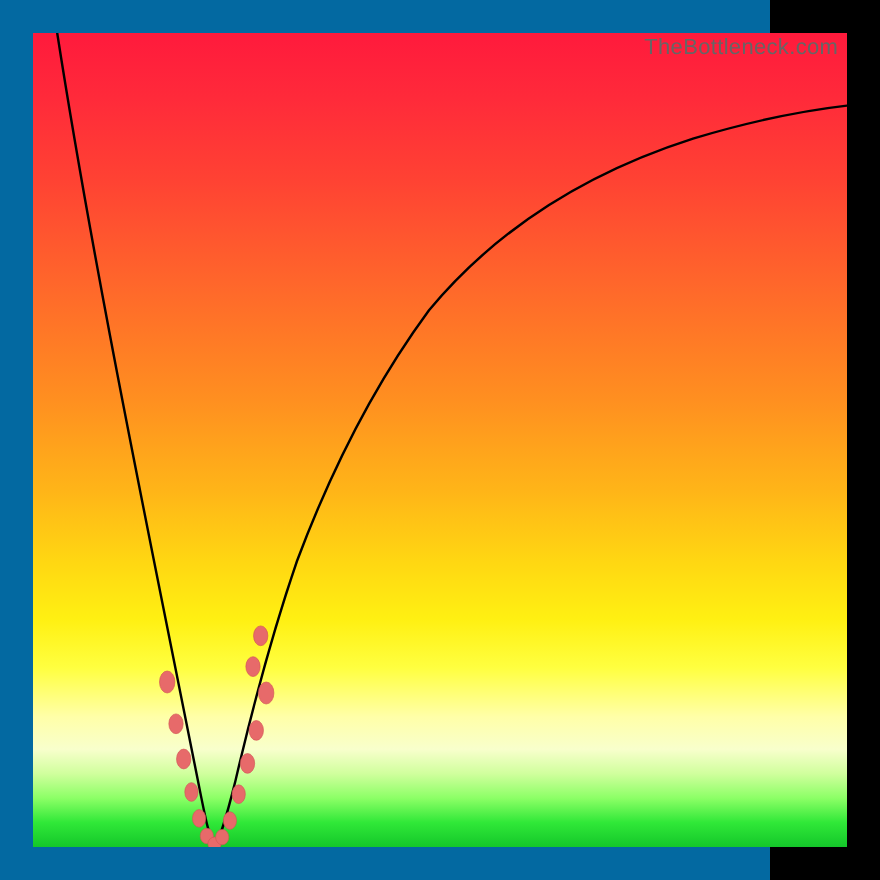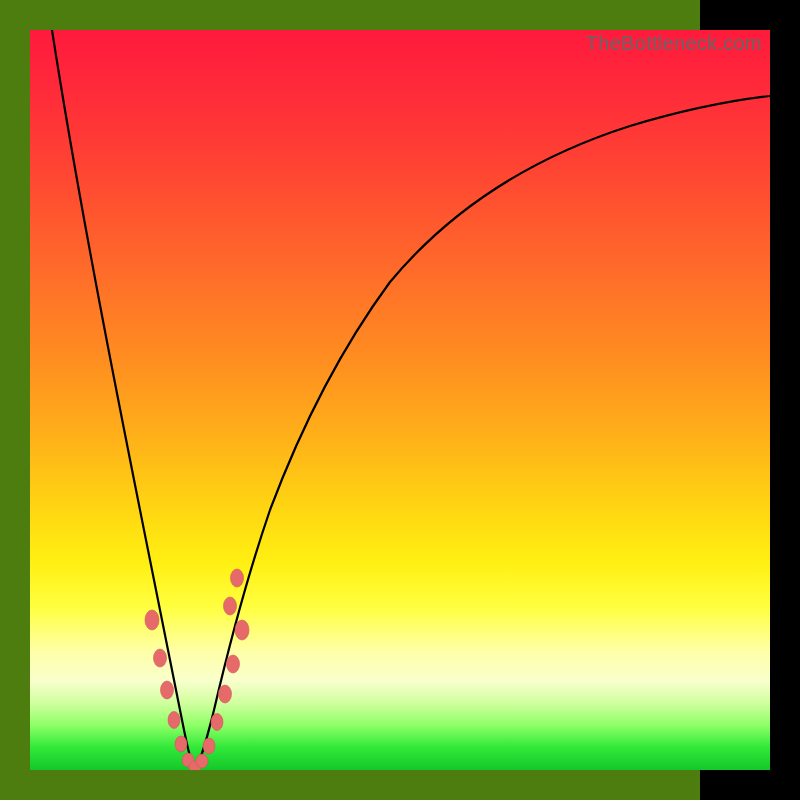--- a/index.html
+++ b/index.html
@@ -8,21 +8,21 @@
     width: 800px;
     height: 800px;
     overflow: hidden;
     background: #000;
     font-family: Arial, Helvetica, sans-serif;
   }
   .frame {
     position: relative;
     width: 700px;
     height: 800px;
-    background: #4d7c0f;
+    background: #0369a1;
   }
   .plot-area {
     position: absolute;
     left: 30px;
     top: 30px;
     width: 740px;
     height: 740px;
     
     background: linear-gradient(to bottom,
       #ff1a3c 0%,

